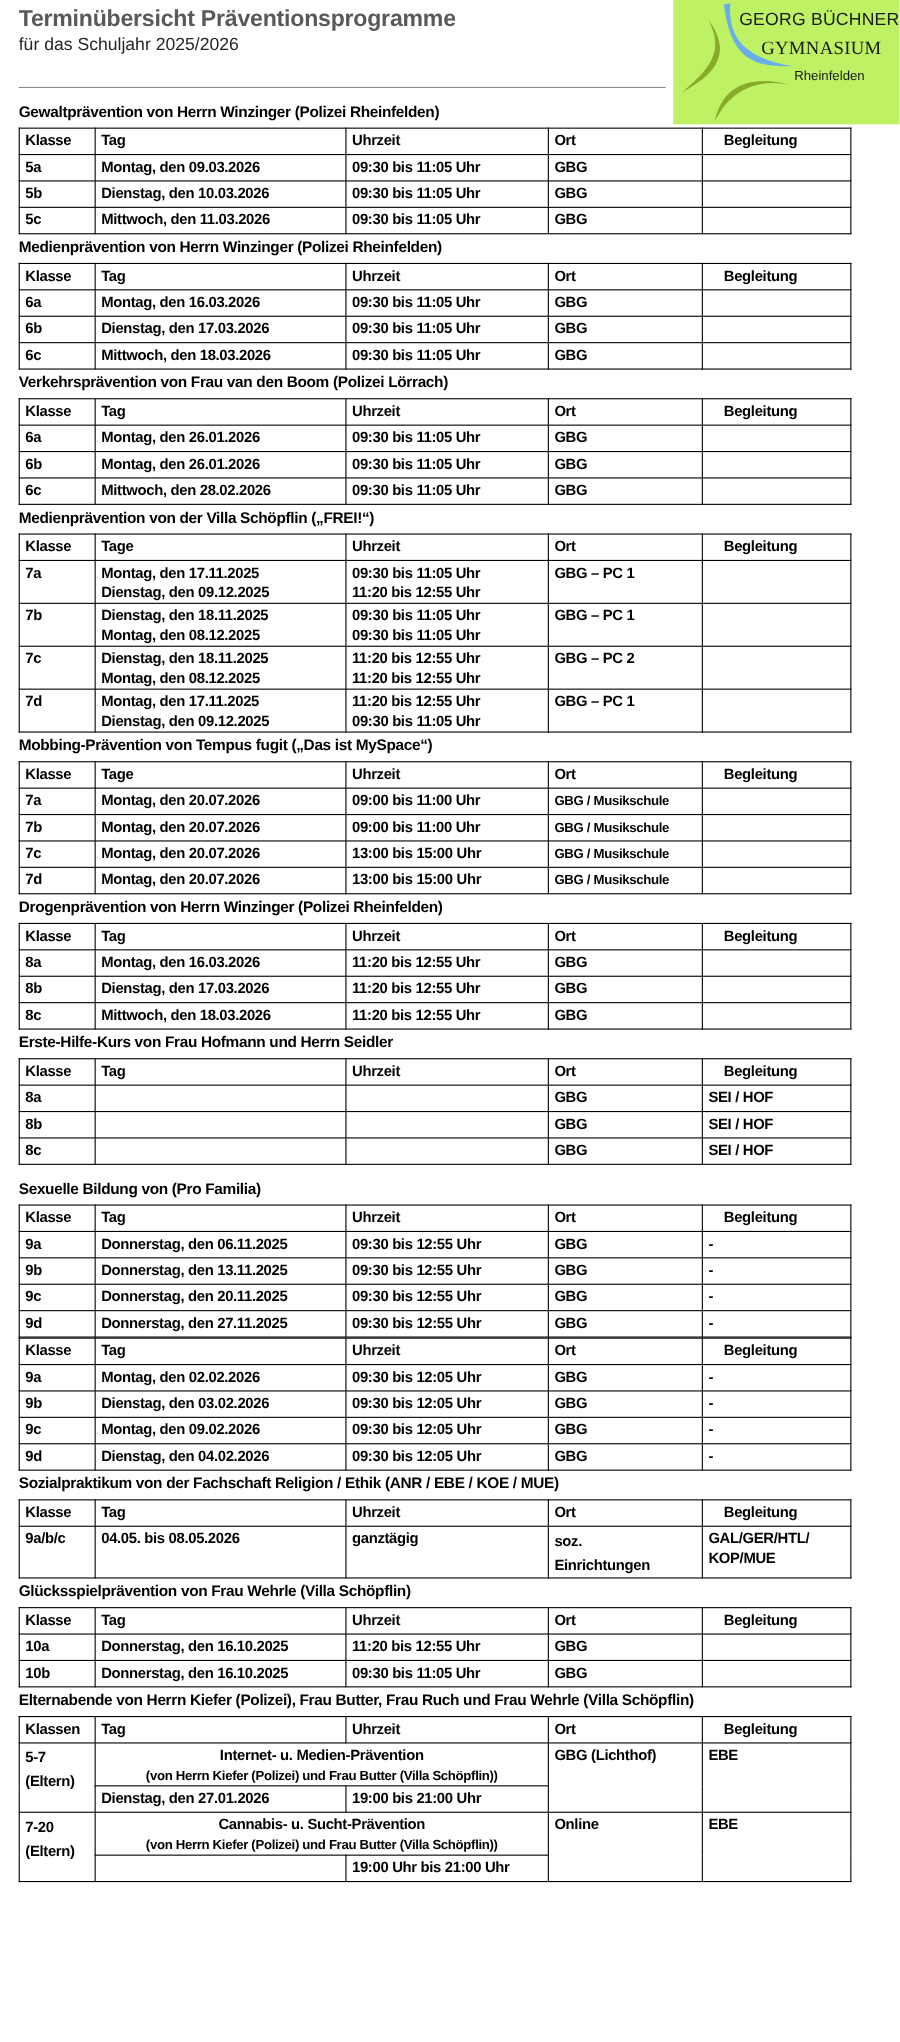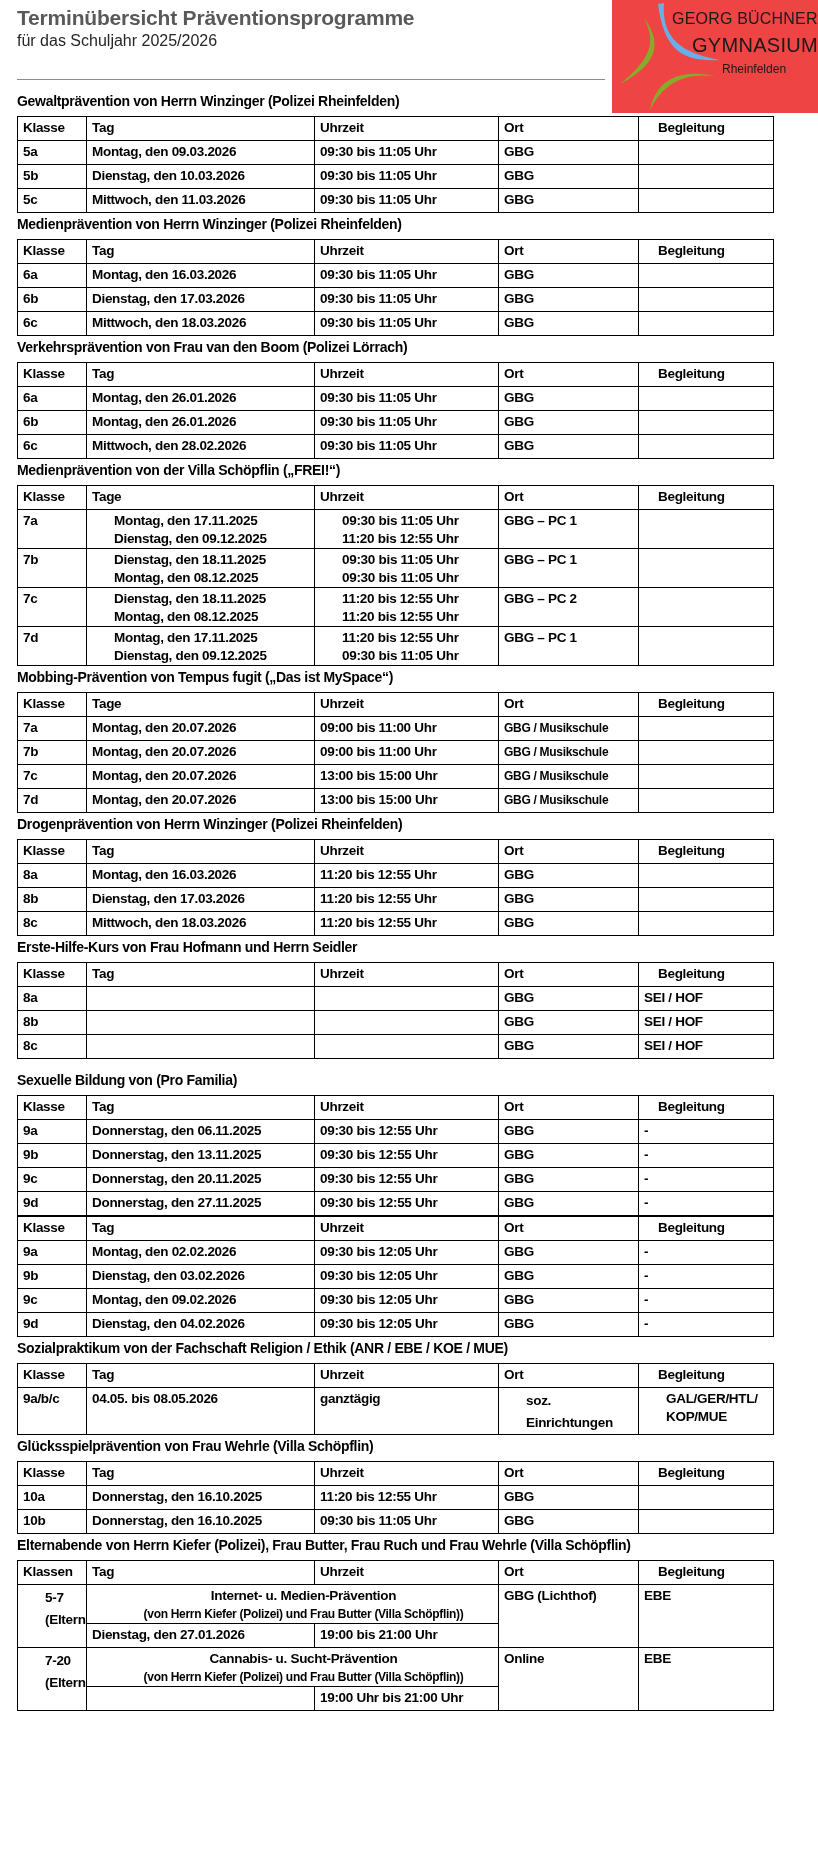--- a/index.html
+++ b/index.html
@@ -1,36 +1,36 @@
 <!DOCTYPE html>
 <html><head>
 <meta charset="utf-8">
 <style>
   html, body { margin: 0; padding: 0; background: #ffffff; }
   body { width: 818px; height: 1856px; position: relative; overflow: hidden;
          font-family: "Liberation Sans", "DejaVu Sans", sans-serif; color: #000; }
   .title { position: absolute; left: 17px; top: 6px; font-size: 21px; font-weight: bold; color: #595959; letter-spacing: -0.2px; }
   .subtitle { position: absolute; left: 17px; top: 32px; font-size: 16px; color: #262626; }
   .rule { position: absolute; left: 17px; top: 79px; width: 588px; height: 0; border-top: 1px solid #8c8c8c; }
-  .logo { position: absolute; left: 612px; top: 0; width: 206px; height: 113px; background: #ef4444; }
+  .logo { position: absolute; left: 612px; top: 0; width: 206px; height: 113px; background: #bef264; }
   .logo svg { position: absolute; left: 0; top: 0; }
   .logo .l1 { position: absolute; left: 60px; top: 10px; font-size: 16px; color: #1a1a1a; letter-spacing: 0.2px; }
-  .logo .l2 { position: absolute; left: 80px; top: 34px; font-size: 20px; color: #1a1a1a; letter-spacing: 0.3px; }
+  .logo .l2 { position: absolute; left: 80px; top: 34px; font-size: 17px; color: #1a1a1a; letter-spacing: 0.3px; font-family: Liberation Serif, serif; }
   .logo .l3 { position: absolute; left: 110px; top: 62px; font-size: 12px; color: #1a1a1a; }
   .content { position: absolute; left: 17px; top: 90px; width: 740px; }
   .sec-title { font-size: 14px; font-weight: bold; height: 26px; line-height: 22px; padding-top: 0; white-space: nowrap; letter-spacing: -0.3px; }
   .sec-title.gap { margin-top: 10px; }
   table { border-collapse: collapse; width: 737px; table-layout: fixed; }
   td { border: 1.5px solid #000; font-size: 13.5px; font-weight: bold; padding: 2px 5px 0 5px; height: 21px; vertical-align: top; line-height: 18px; letter-spacing: -0.3px; white-space: nowrap; overflow: hidden; }
   td.small { font-size: 12px; }
   td.center { text-align: center; }
   td.tall2 { height: 35px; }
   td.tall3 { height: 44px; }
   .c1 { width: 58px; } .c2 { width: 217px; } .c3 { width: 173px; } .c4 { width: 129px; } .c5 { width: 110px; padding-left: 19px; }
-  .line2 { display: block; margin-left: 22px; }
+  .line2 { display: block; }
   .sub-note { font-size: 12px; font-weight: bold; }
 </style>
 </head>
 <body>
 
 <div class="title">Terminübersicht Präventionsprogramme</div>
 <div class="subtitle">für das Schuljahr 2025/2026</div>
 <div class="rule"></div>
 
 <div class="logo">

